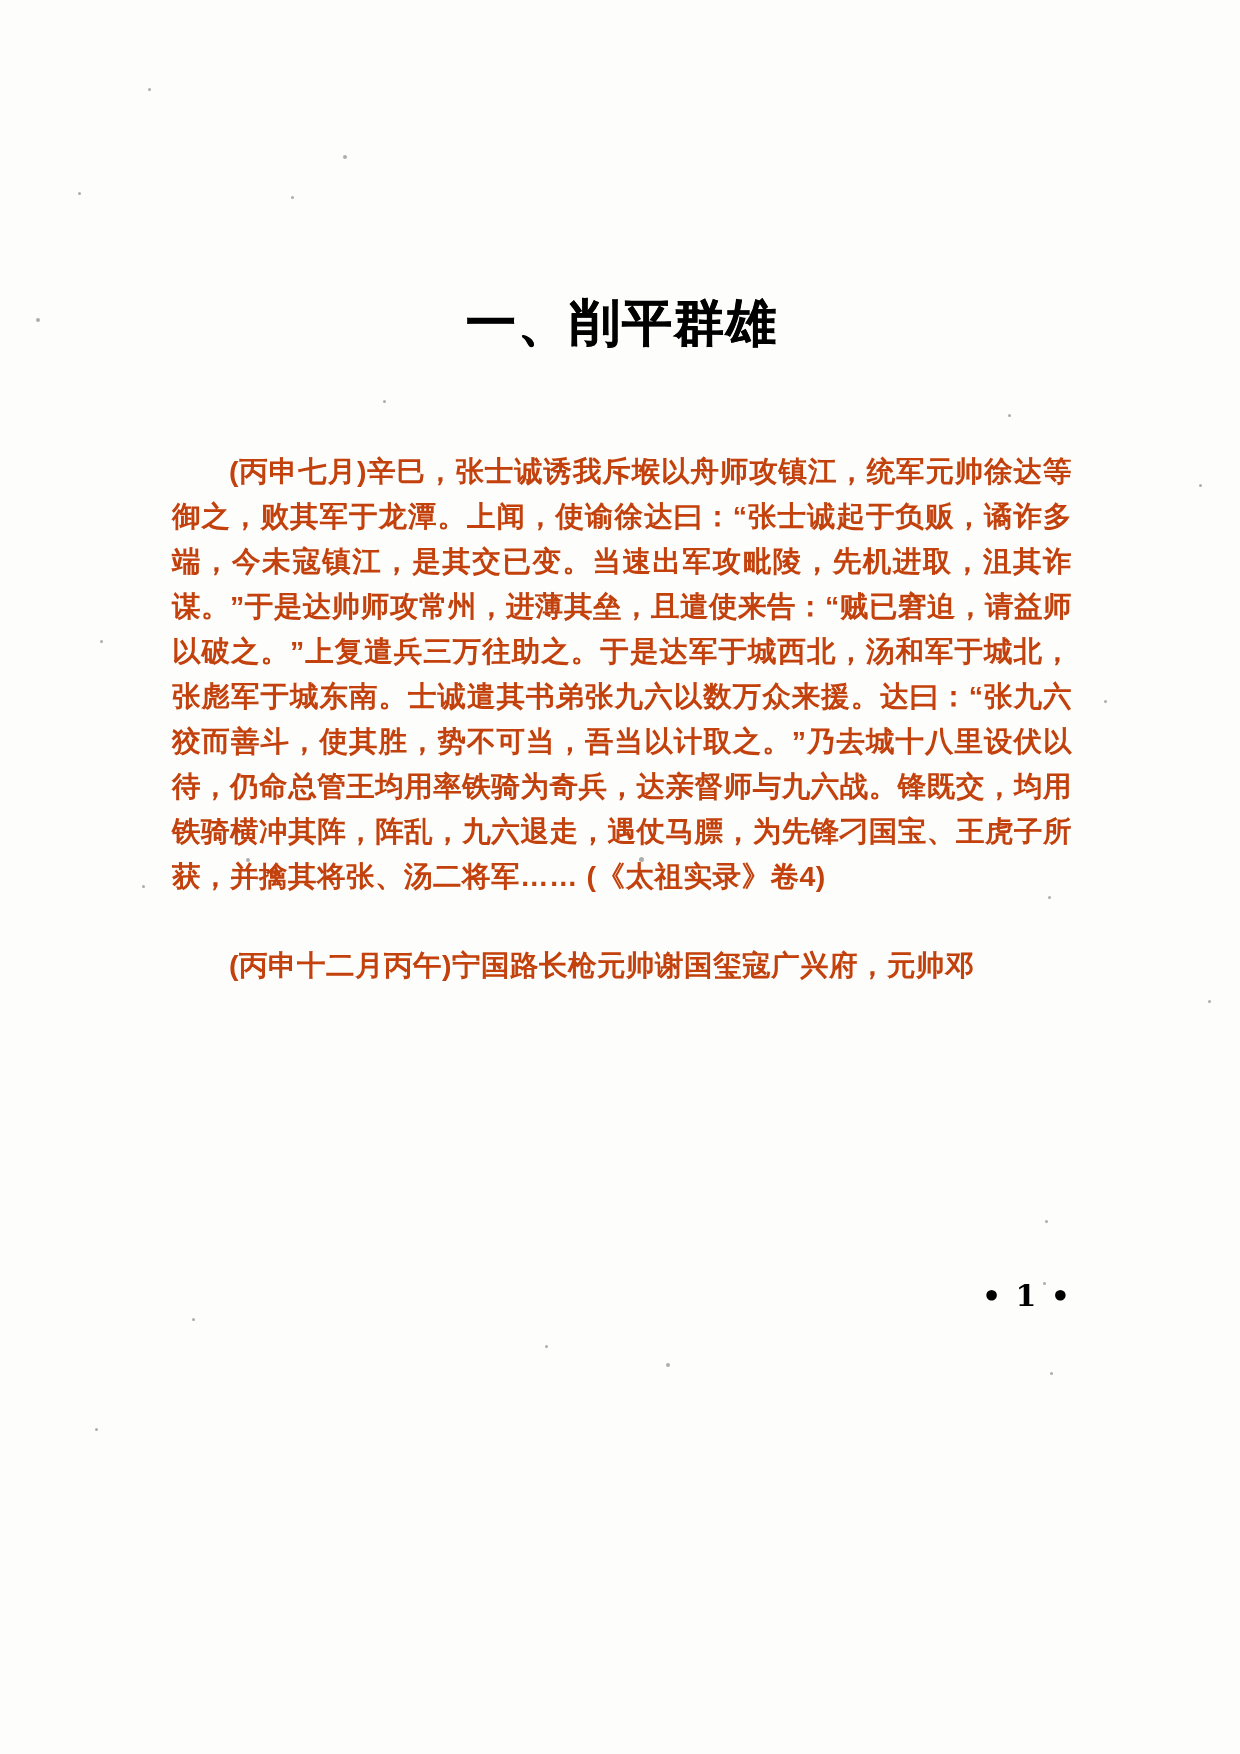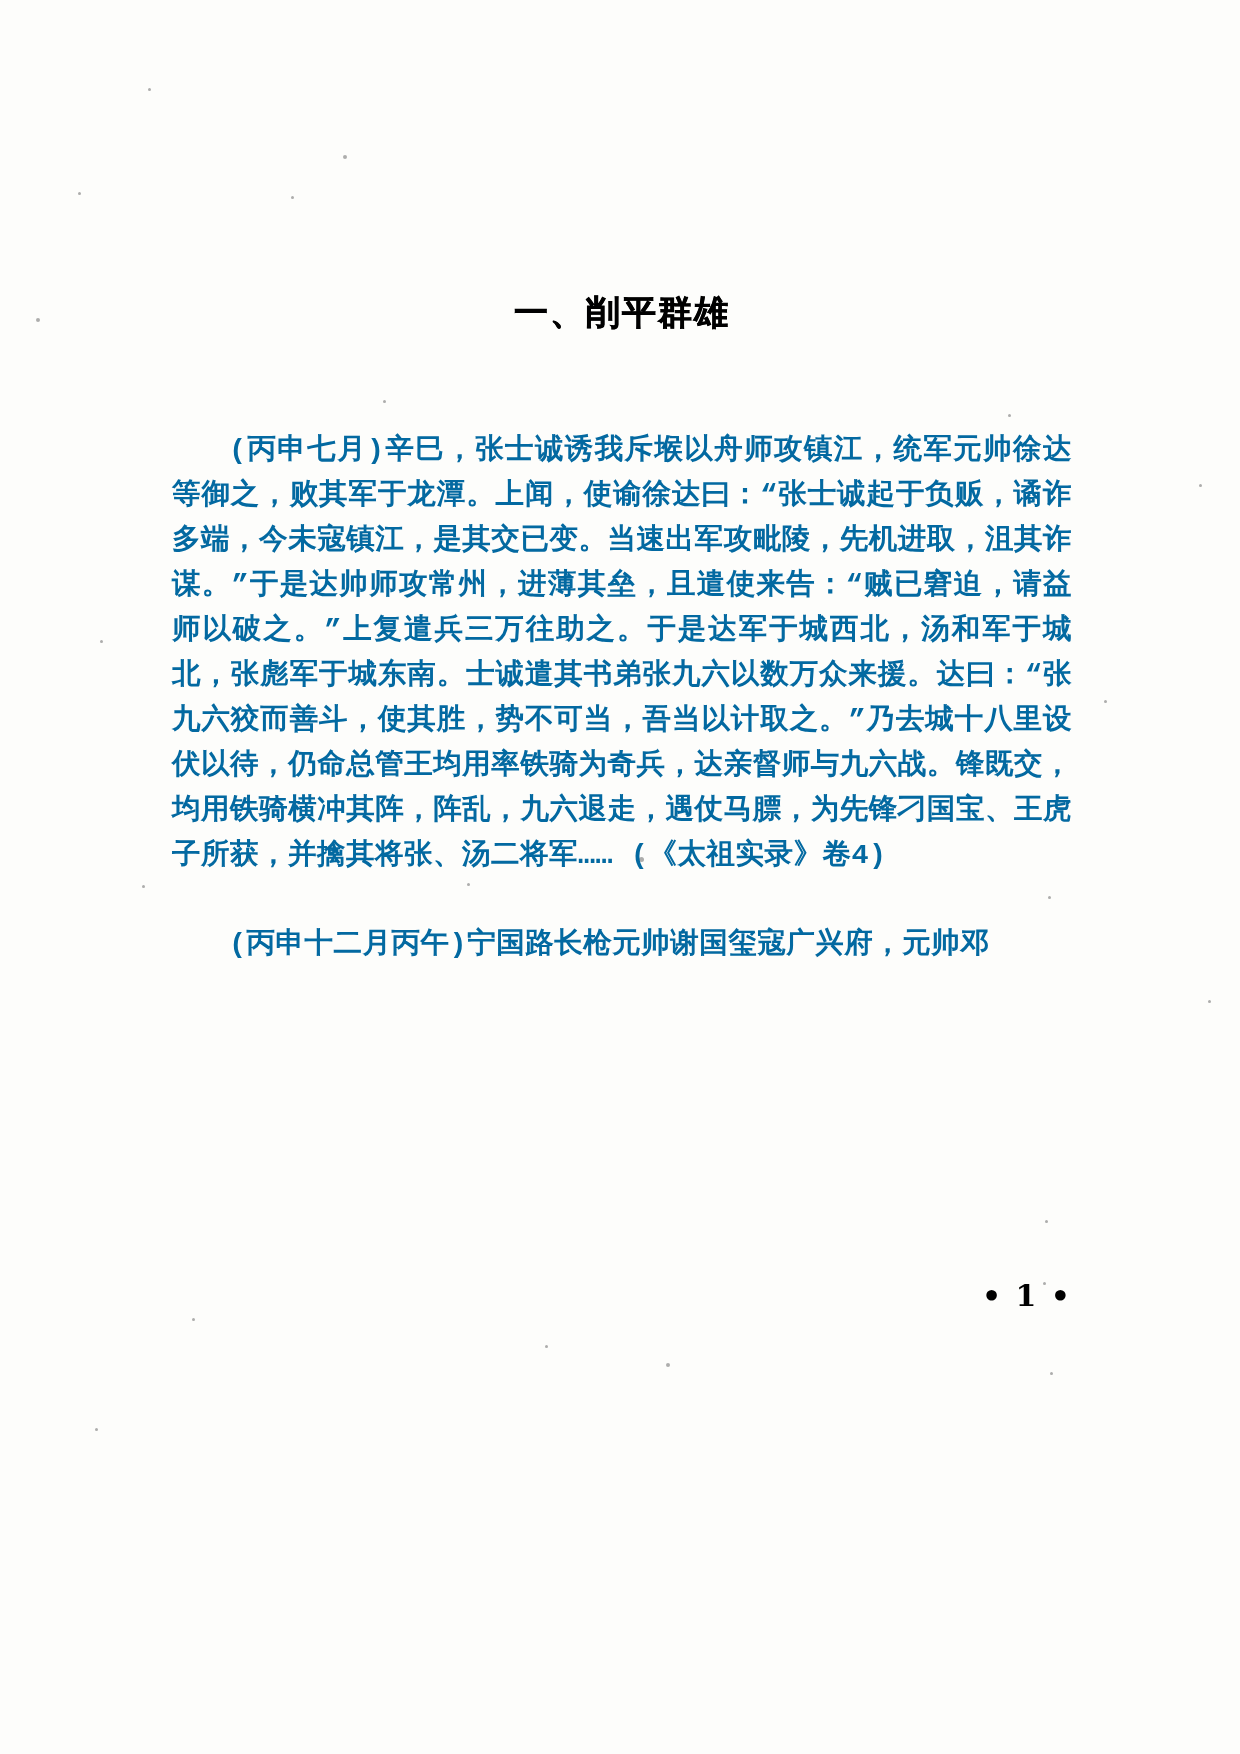--- a/index.html
+++ b/index.html
@@ -32,36 +32,36 @@
   .content {
     position: absolute;
     left: 172px;
     top: 290px;
     width: 900px;
   }
   .chapter-title {
     text-align: center;
     font-family: "DejaVu Sans", "Liberation Sans", sans-serif;
     font-weight: bold;
-    font-size: 34px;
+    font-size: 50px;
     letter-spacing: 2px;
     color: #000000;
     margin: 0 0 92px 0;
     -webkit-text-stroke: 0.6px #000;
   }
   .para {
-    font-family: Liberation Mono, monospace;
+    font-family: Liberation Sans, sans-serif;
     font-weight: bold;
     font-size: 28.5px;
     line-height: 45px;
     letter-spacing: 0.5px;
     text-align: justify;
     text-indent: 57px;
     margin: 0 0 44px 0;
-    color: #0369a1;
+    color: #c2410c;
   }
   .para:last-child {
     margin-bottom: 0;
   }
   .page-number {
     position: absolute;
     right: 168px;
     top: 1278px;
     font-family: "DejaVu Serif", "Liberation Serif", serif;
     font-weight: bold;

